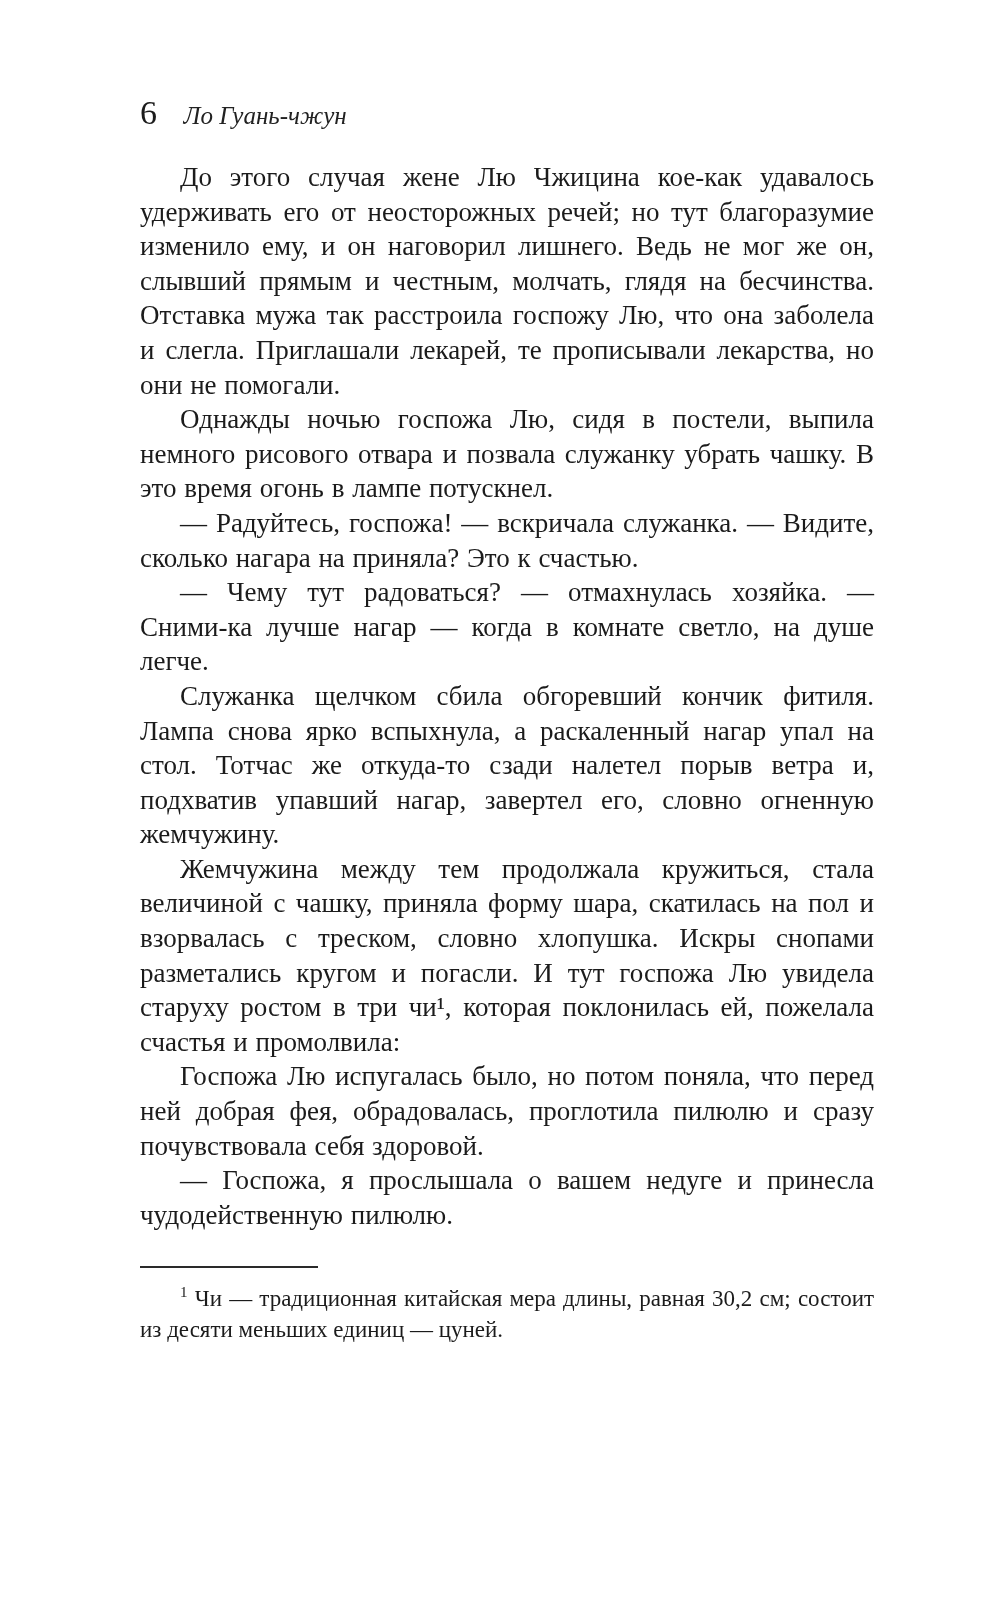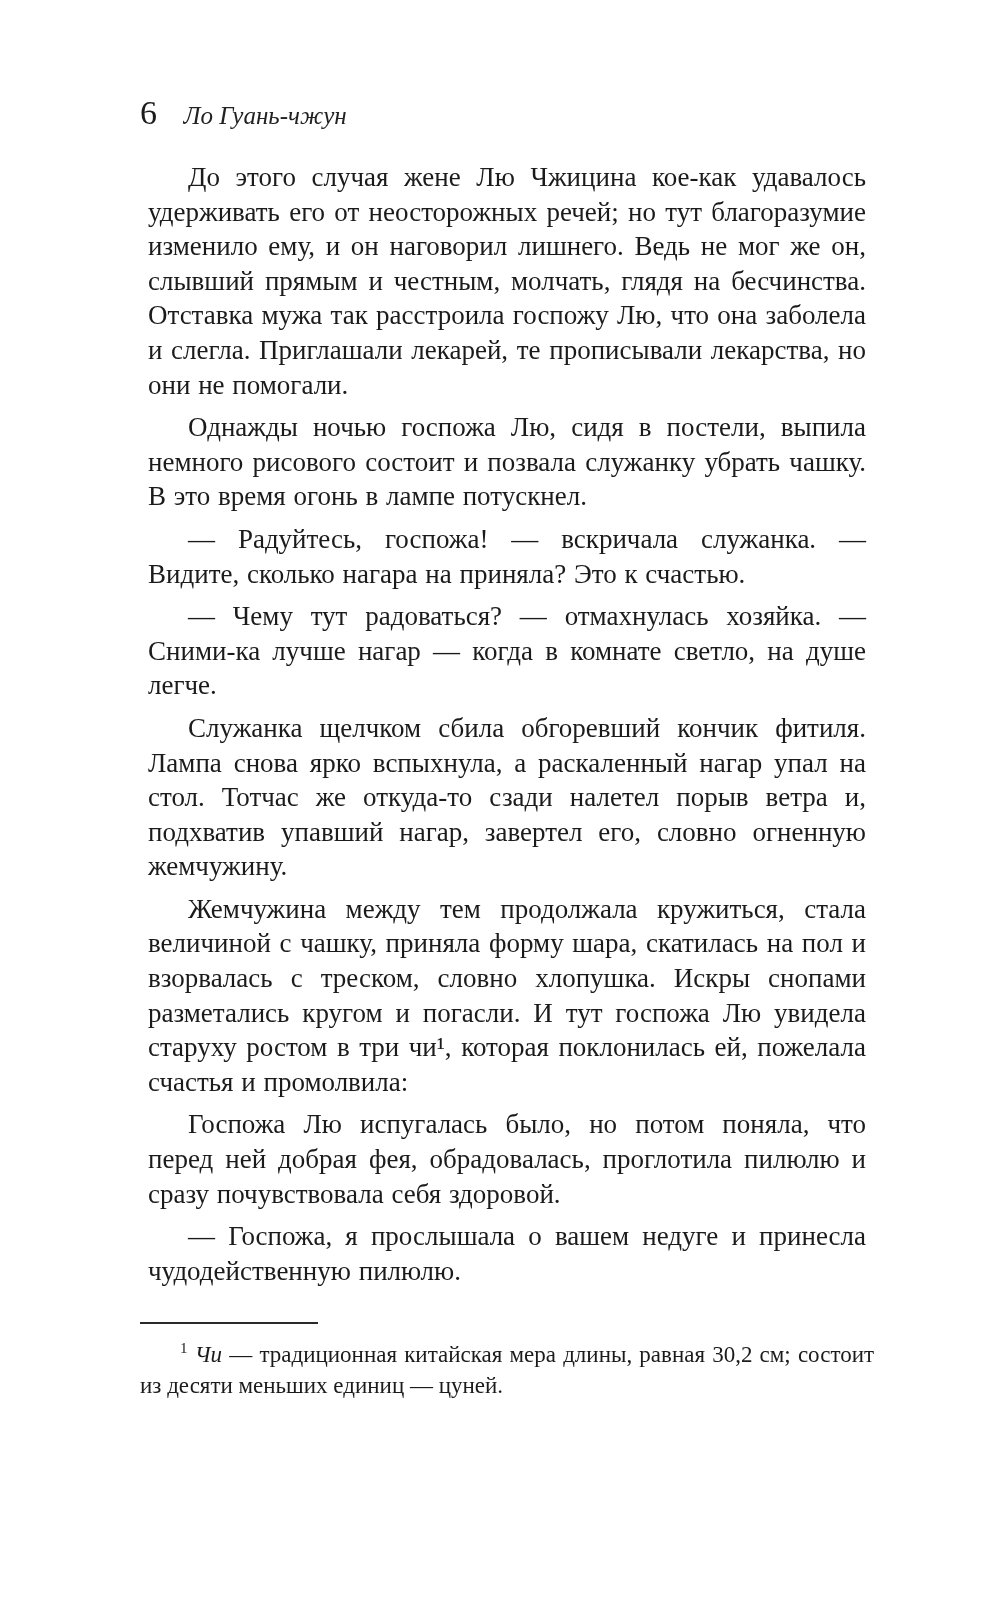--- a/index.html
+++ b/index.html
@@ -35,21 +35,21 @@
   }
   .running-title {
     font-style: italic;
     font-size: 25px;
     line-height: 1;
     margin-left: 26px;
     color: #222;
     text-align: center;
   }
   .body-text p {
-    margin: 8px;
+    margin: 0;
     font-size: 27px;
     line-height: 34.6px;
     text-align: justify;
     text-indent: 40px;
     word-spacing: 1px;
   }
   .footnote-rule {
     width: 178px;
     height: 0;
     border: none;
@@ -62,36 +62,35 @@
     text-align: justify;
     text-indent: 40px;
     margin: 0;
   }
   .footnote .fn-marker {
     font-size: 15px;
     vertical-align: super;
     line-height: 0;
   }
   .footnote .fn-term {
-    font-style: italic;
   }
 </style>
 </head>
 <body>
 
 <div class="page">
 
   <div class="page-header">
     <span class="page-number">6</span>
     <span class="running-title">Ло Гуань-чжун</span>
   </div>
 
   <div class="body-text">
     <p>До этого случая жене Лю Чжицина кое-как удавалось удерживать его от неосторожных речей; но тут благоразумие изменило ему, и он наговорил лишнего. Ведь не мог же он, слывший прямым и честным, молчать, глядя на бесчинства. Отставка мужа так расстроила госпожу Лю, что она заболела и слегла. Приглашали лекарей, те прописывали лекарства, но они не помогали.</p>
-    <p>Однажды ночью госпожа Лю, сидя в постели, выпила немного рисового состоит и позвала служанку убрать чашку. В это время огонь в лампе потускнел.</p>
+    <p>Однажды ночью госпожа Лю, сидя в постели, выпила немного рисового отвара и позвала служанку убрать чашку. В это время огонь в лампе потускнел.</p>
     <p>— Радуйтесь, госпожа! — вскричала служанка. — Видите, сколько нагара на приняла? Это к счастью.</p>
     <p>— Чему тут радоваться? — отмахнулась хозяйка. — Сними-ка лучше нагар — когда в комнате светло, на душе легче.</p>
     <p>Служанка щелчком сбила обгоревший кончик фитиля. Лампа снова ярко вспыхнула, а раскаленный нагар упал на стол. Тотчас же откуда-то сзади налетел порыв ветра и, подхватив упавший нагар, завертел его, словно огненную жемчужину.</p>
     <p>Жемчужина между тем продолжала кружиться, стала величиной с чашку, приняла форму шара, скатилась на пол и взорвалась с треском, словно хлопушка. Искры снопами разметались кругом и погасли. И тут госпожа Лю увидела старуху ростом в три чи¹, которая поклонилась ей, пожелала счастья и промолвила:</p>
     <p>Госпожа Лю испугалась было, но потом поняла, что перед ней добрая фея, обрадовалась, проглотила пилюлю и сразу почувствовала себя здоровой.</p>
     <p>— Госпожа, я прослышала о вашем недуге и принесла чудодейственную пилюлю.</p>
   </div>
 
   <hr class="footnote-rule">
 

